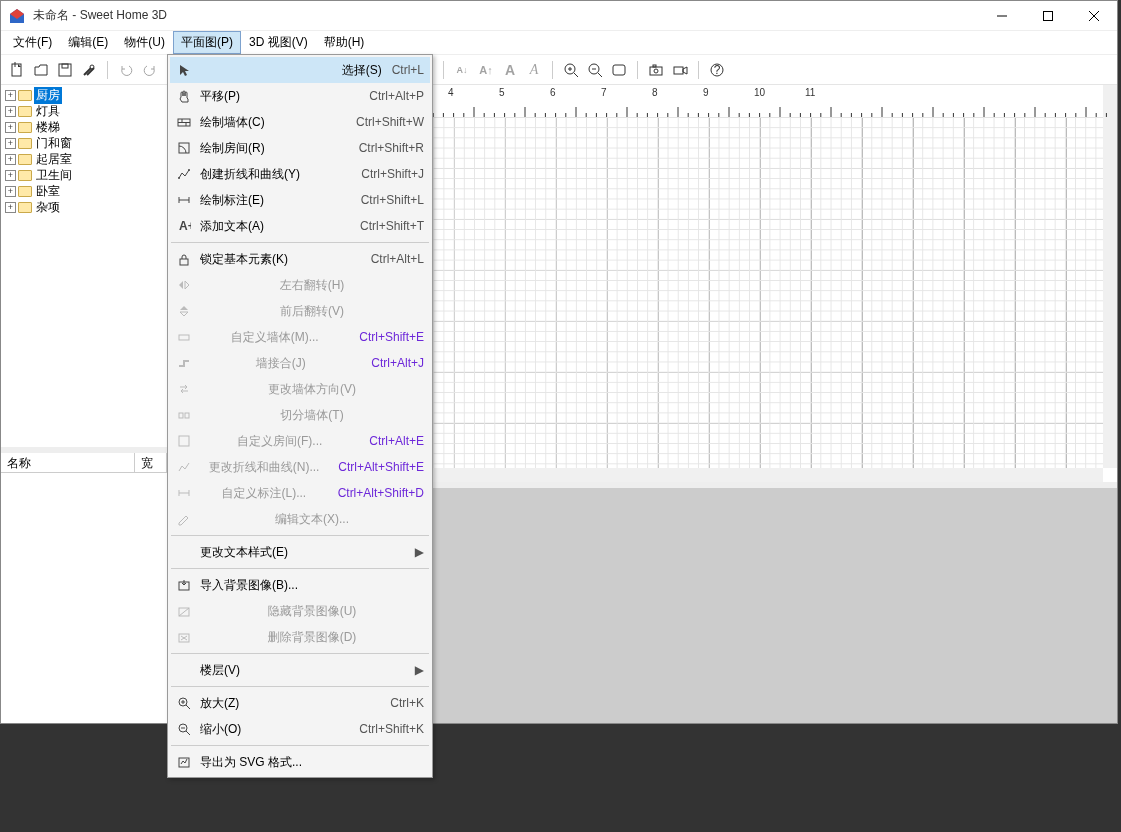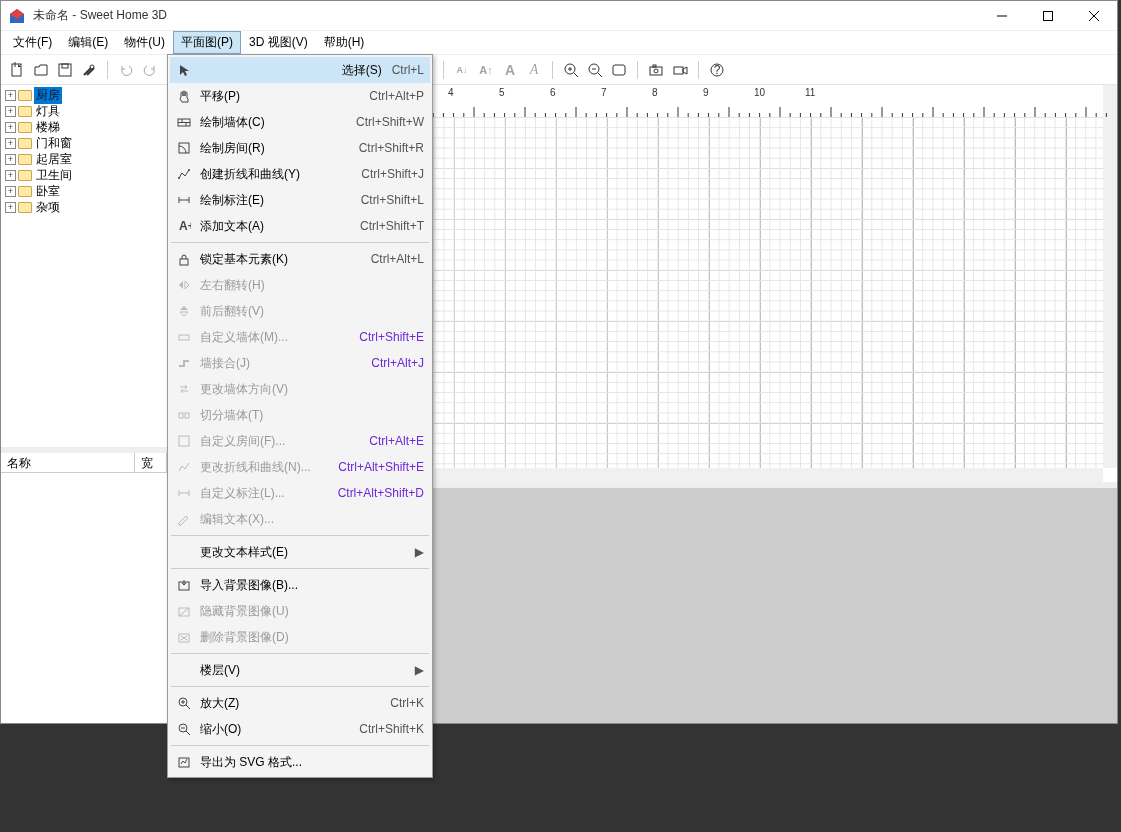--- a/index.html
+++ b/index.html
@@ -19,21 +19,21 @@
   .tbtn { width: 20px; height: 20px; display: flex; align-items: center; justify-content: center; color: #333; }
   .tsep { width: 1px; height: 18px; background: #ccc; margin: 0 4px; }
 
   .main { flex: 1; display: flex; position: relative; }
   .leftcol { width: 167px; display: flex; flex-direction: column; border-right: 1px solid #aaa; }
   .tree { flex: 0 0 368px; overflow: auto; background: #fff; border-bottom: 6px solid #eee; padding: 2px; }
   .tree-item { display: flex; align-items: center; height: 16px; padding-left: 2px; gap: 2px; }
   .tree-item .exp { width: 11px; height: 11px; border: 1px solid #888; display: flex; align-items: center; justify-content: center; font-size: 9px; line-height: 1; color: #444; }
   .tree-item .fld { width: 14px; height: 11px; background: #ffe9a8; border: 1px solid #caa94a; border-radius: 1px; }
   .tree-item .lbl { padding: 0 2px; }
-  .tree-item.sel .lbl { background: #0078d7; color: #0f172a; }
+  .tree-item.sel .lbl { background: #0078d7; color: #ffffff; }
 
   .catalog-hdr { height: 20px; display: flex; background: #fff; border-bottom: 1px solid #ccc; }
   .catalog-hdr .col { padding: 2px 6px; border-right: 1px solid #ccc; }
   .catalog { flex: 1; background: #fff; }
 
   .rightcol { flex: 1; display: flex; flex-direction: column; }
   .plan-wrap { flex: 0 0 403px; position: relative; background: #fff; border-bottom: 6px solid #eee; overflow: hidden; }
   .ruler-h { position: absolute; top: 0; left: 0; right: 14px; height: 32px; background: #fff; z-index: 2; }
   .ruler-h .ticklbl { position: absolute; top: 2px; font-size: 10px; color: #333; }
   .ruler-h svg { position: absolute; top: 12px; left: 0; }
@@ -48,21 +48,21 @@
   .compass { position: absolute; top: 40px; left: 8px; z-index: 3; font-size: 10px; text-align:center; }
   .scroll-v { position: absolute; top: 0; right: 0; width: 14px; bottom: 14px; background: #f0f0f0; }
   .scroll-h { position: absolute; left: 0; right: 14px; bottom: 0; height: 14px; background: #f0f0f0; }
 
   .view3d { flex: 1; background: #ccc; }
 
   
   .dropdown { position: absolute; top: 54px; left: 167px; width: 266px; background: #f4f4f4; border: 1px solid #9a9a9a; box-shadow: 2px 2px 4px rgba(0,0,0,0.25); z-index: 100; padding: 2px; }
   .dd-item { display: flex; align-items: center; height: 26px; padding: 0 6px 0 4px; position: relative; }
   .dd-item.sel { background: #cde6f7; text-align: right; }
-  .dd-item.disabled { color: #9a9a9a; }
+  .dd-item.disabled { color: #9a9a9a; text-align: center; }
   .dd-item .icon { width: 20px; display: flex; align-items: center; justify-content: center; color: #444; }
   .dd-item.disabled .icon { color: #bbb; }
   .dd-item .txt { flex: 1; padding-left: 6px; }
   .dd-item .sc { color: #555; font-size: 12px; padding-left: 10px; }
   .dd-item.disabled .sc { color: #6d28d9; }
   .dd-item .arrow { color: #555; }
   .dd-sep { height: 1px; background: #ccc; margin: 3px 1px; }
 
   svg { display: block; }
 </style>

